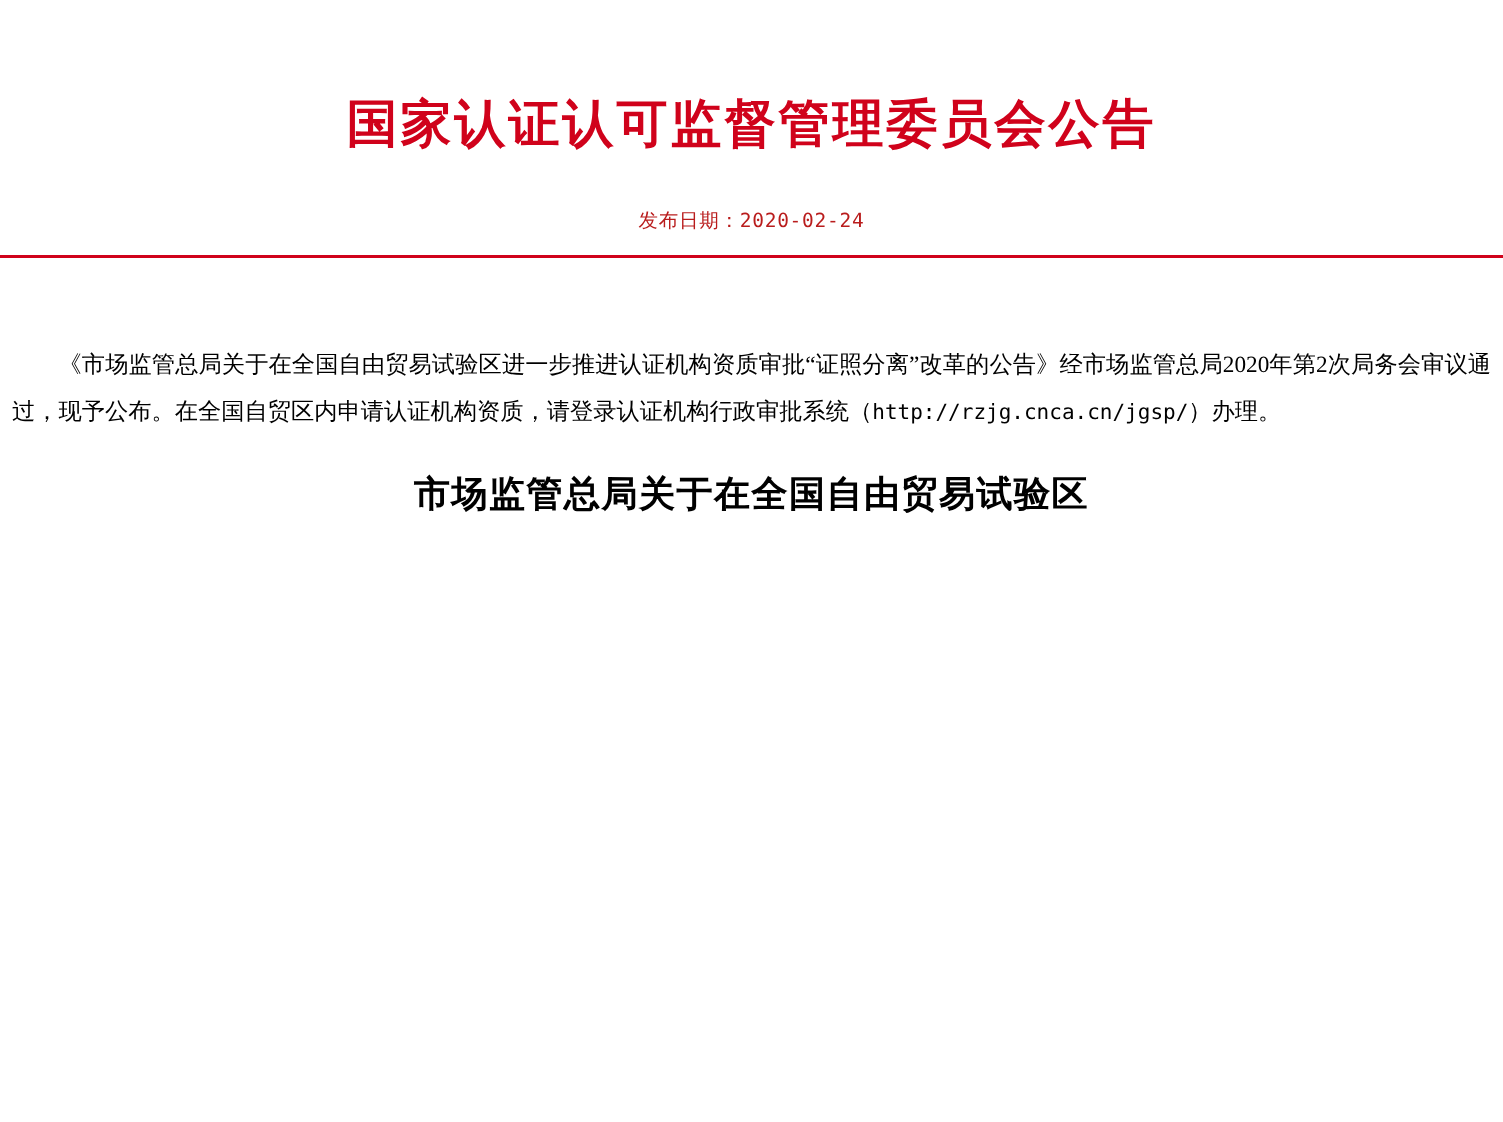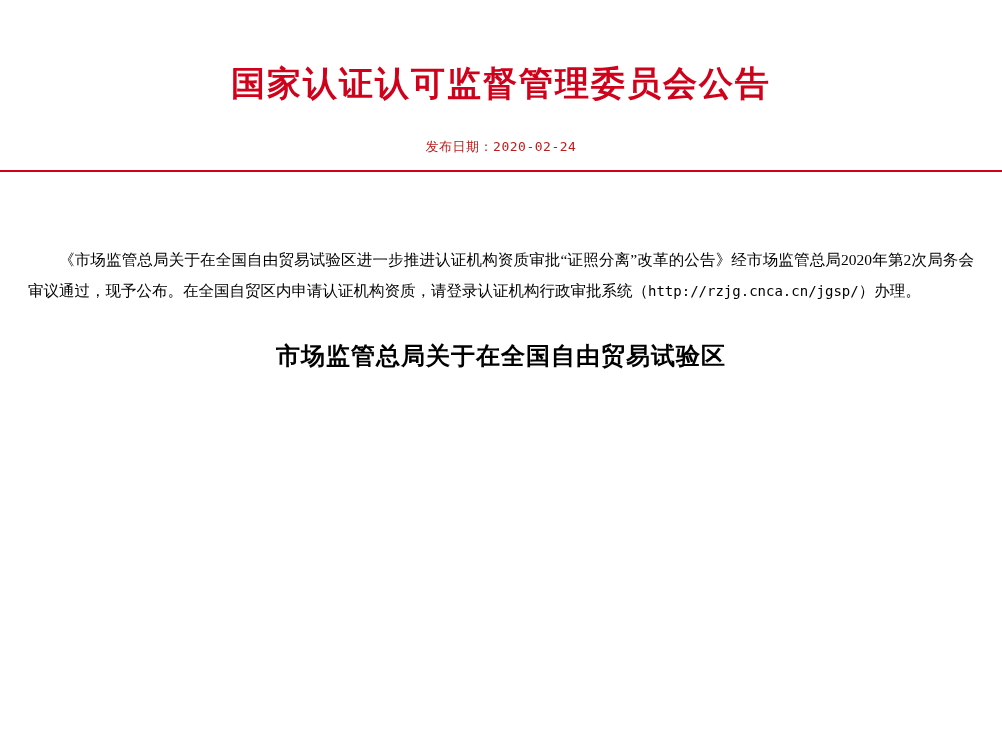--- a/index.html
+++ b/index.html
@@ -43,22 +43,22 @@
   }
   .red-rule {
     margin-top: 14px;
     height: 2px;
     background: #d0021b;
     width: 100%;
   }
 
   
   .doc-body {
-    padding: 0 28px;
-    margin-top: 72px;
+    padding: 0 8px;
+    margin-top: 56px;
   }
   .para {
     font-family: "Liberation Serif", serif;
     font-size: 15.5px;
     line-height: 2.0;
     text-align: justify;
     text-justify: inter-ideograph;
     text-indent: 2em;
     color: #000;
   }
@@ -102,21 +102,21 @@
   .doc-number {
     margin-top: 34px;
     font-family: "Liberation Serif", serif;
     font-size: 16px;
     font-weight: bold;
     color: #000;
   }
 
   
   .subject {
-    margin-top: 32px;
+    margin-top: 22px;
     text-align: center;
     font-family: "Liberation Serif", serif;
     font-weight: bold;
     font-size: 24px;
     line-height: 1.55;
     color: #000;
     letter-spacing: 1px;
   }
 </style>
 </head>

